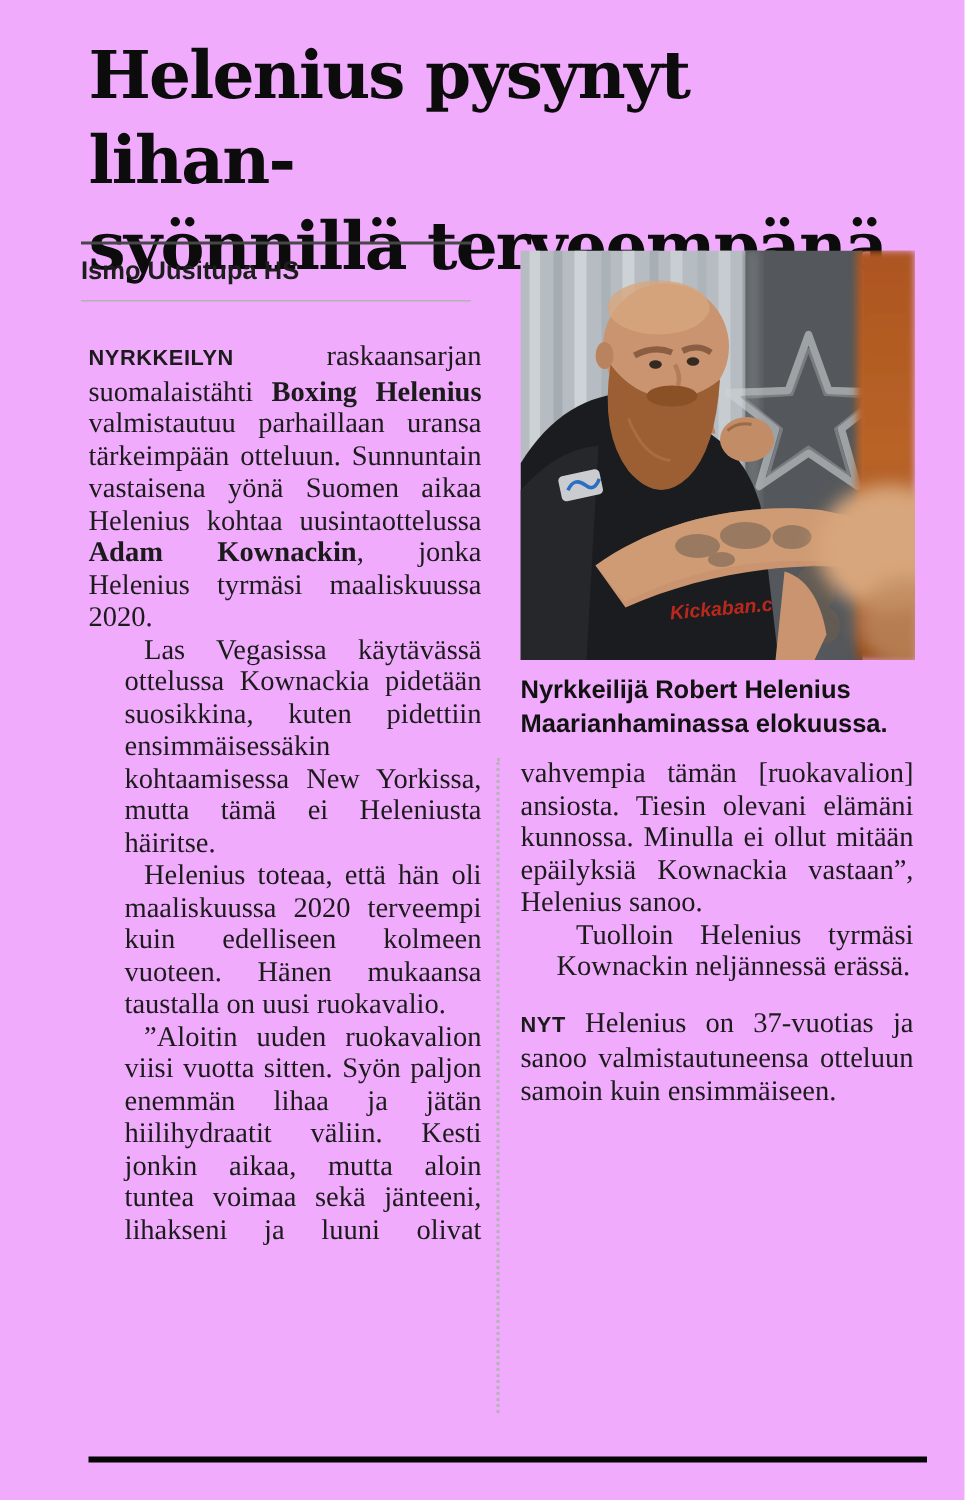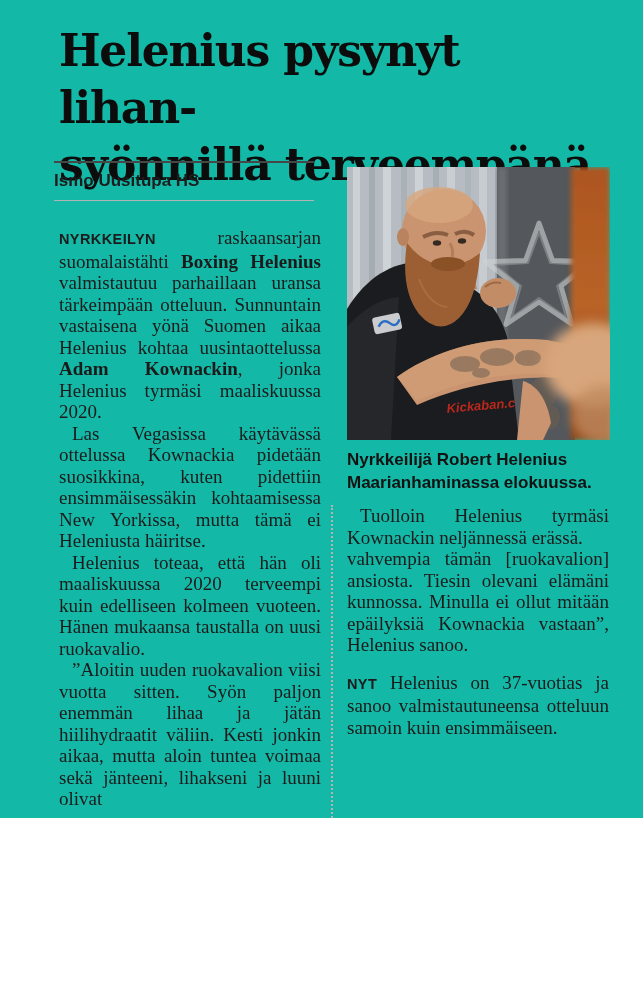--- a/index.html
+++ b/index.html
@@ -1,17 +1,17 @@
 <!DOCTYPE html>
 <html><head>
 <meta charset="utf-8">
 <style>
   html,body { margin:0; padding:0; background:#ffffff; }
   #page {
-    position:relative; width:643px; height:818px; background:#14b8a6;
+    position:relative; width:643px; height:1000px; background:#f0abfc;
     overflow:hidden; font-family:"Liberation Serif", serif;
   }
 
   
   #headline {
     position:absolute; left:59px; top:22px; width:550px; margin:0;
     font-family:"DejaVu Serif", serif; font-weight:700;
     font-size:44px; line-height:57px; letter-spacing:-1.2px; color:#0c0c0c;
   }
   #headline span { display:block; }
@@ -26,21 +26,21 @@
   }
 
   
   .article-col {
     position:absolute; width:262px; color:#1b1b1b;
     font-size:19px; line-height:21.5px;
   }
   #column-1 { left:59px;  top:227px; height:700px; overflow:hidden; }
   #column-2 { left:347px; top:505px; height:445px; overflow:hidden; }
   .para { margin:0; text-align:justify; }
-  .para.indent { text-indent:13px; }
+  .para.indent { text-indent:13px;margin-left:24px; }
   .para.section-gap { margin-top:16px; }
   .para.justify-last { text-align-last:justify; }
   .seg-lead {
     font-family:"Liberation Sans", sans-serif; font-weight:700;
     font-size:14.5px; letter-spacing:0.4px;
   }
   .seg-bold { font-weight:700; }
 
   
   #photo-figure { position:absolute; left:347px; top:167px; width:263px; margin:0; }
@@ -178,20 +178,20 @@
         <ellipse cx="246" cy="198" rx="48" ry="42" fill="#d8a67c" filter="url(#b5)"></ellipse>
         <ellipse cx="258" cy="248" rx="34" ry="30" fill="#c08a5f" filter="url(#b5)" opacity="0.8"></ellipse>
       </g>
     </svg>
     <figcaption id="photo-caption">Nyrkkeilijä Robert Helenius Maarianhaminassa elokuussa.</figcaption>
   </figure>
 
   <div id="column-separator"></div>
 
   <div id="column-2" class="article-col">
+      <p class="para"><span>vahvempia tämän [ruokavalion] ansiosta. Tiesin olevani elämäni kunnossa. Minulla ei ollut mitään epäilyksiä Kownackia vastaan”, Helenius sanoo.</span></p>
       <p class="para indent"><span>Tuolloin Helenius tyrmäsi Kownackin neljännessä erässä.</span></p>
-      <p class="para"><span>vahvempia tämän [ruokavalion] ansiosta. Tiesin olevani elämäni kunnossa. Minulla ei ollut mitään epäilyksiä Kownackia vastaan”, Helenius sanoo.</span></p>
       <p class="para section-gap"><span class="seg-lead">NYT</span><span> Helenius on 37-vuotias ja sanoo valmistautuneensa otteluun samoin kuin ensimmäiseen.</span></p>
     </div>
 
   <div id="bottom-rule"></div>
 
 </div>
 
 </body></html>

